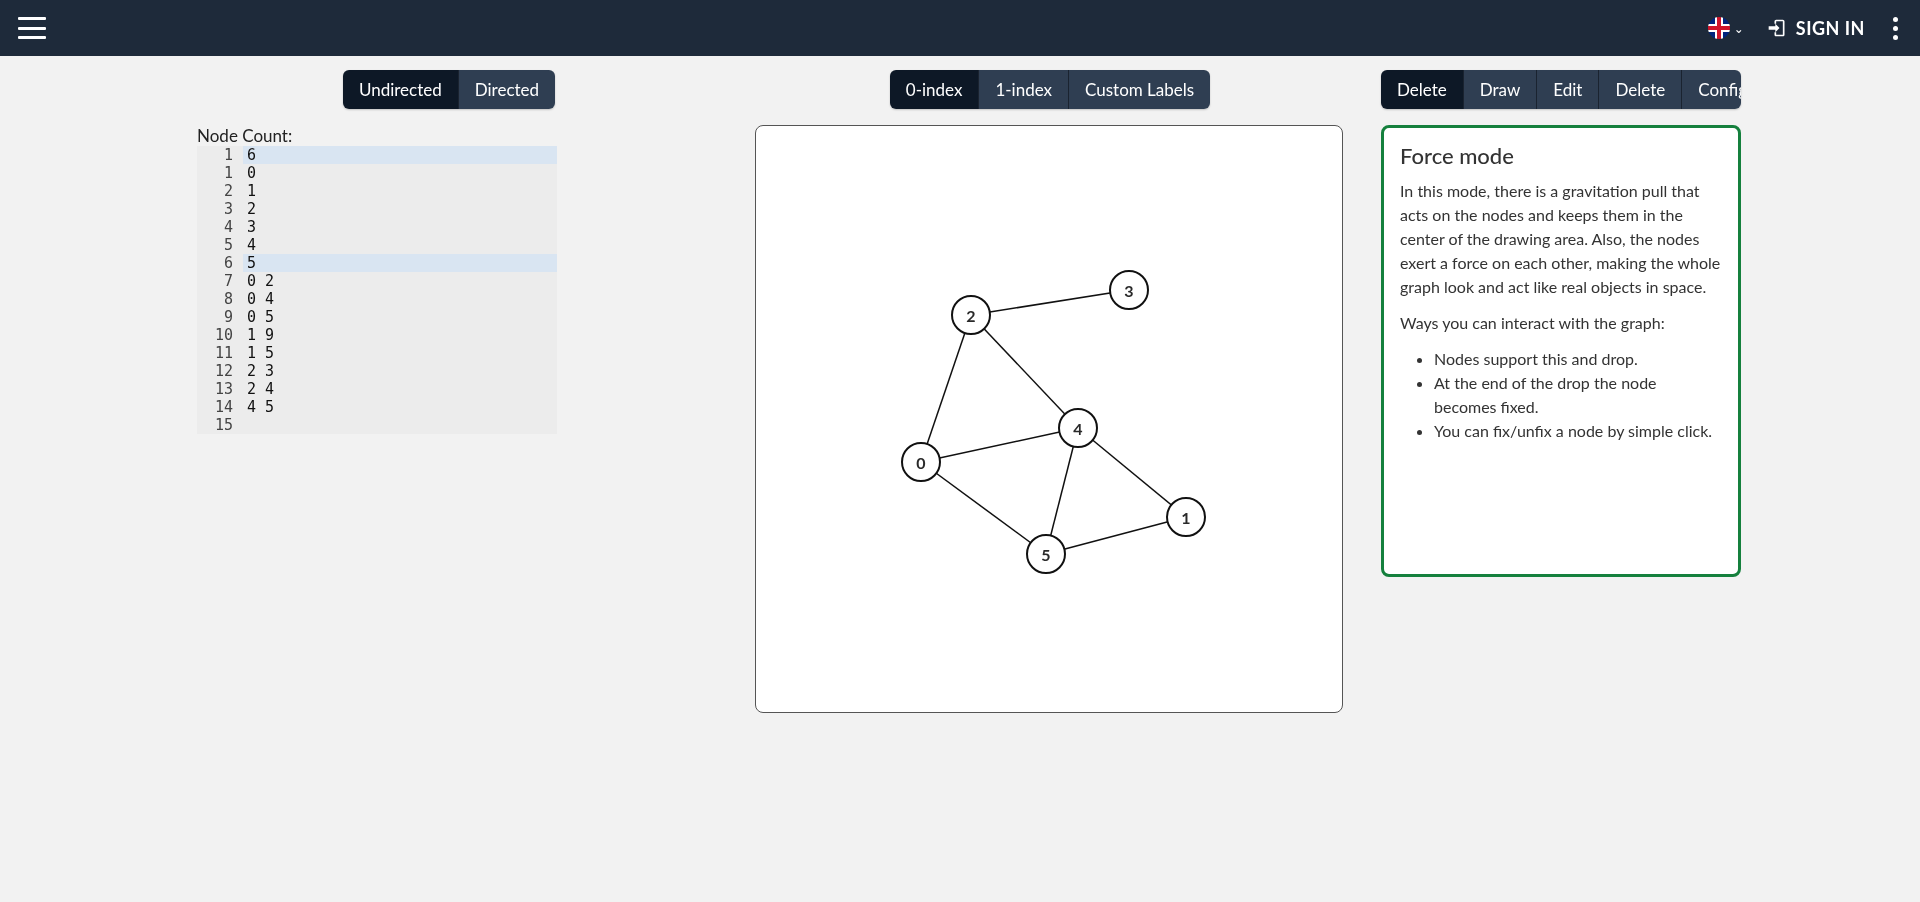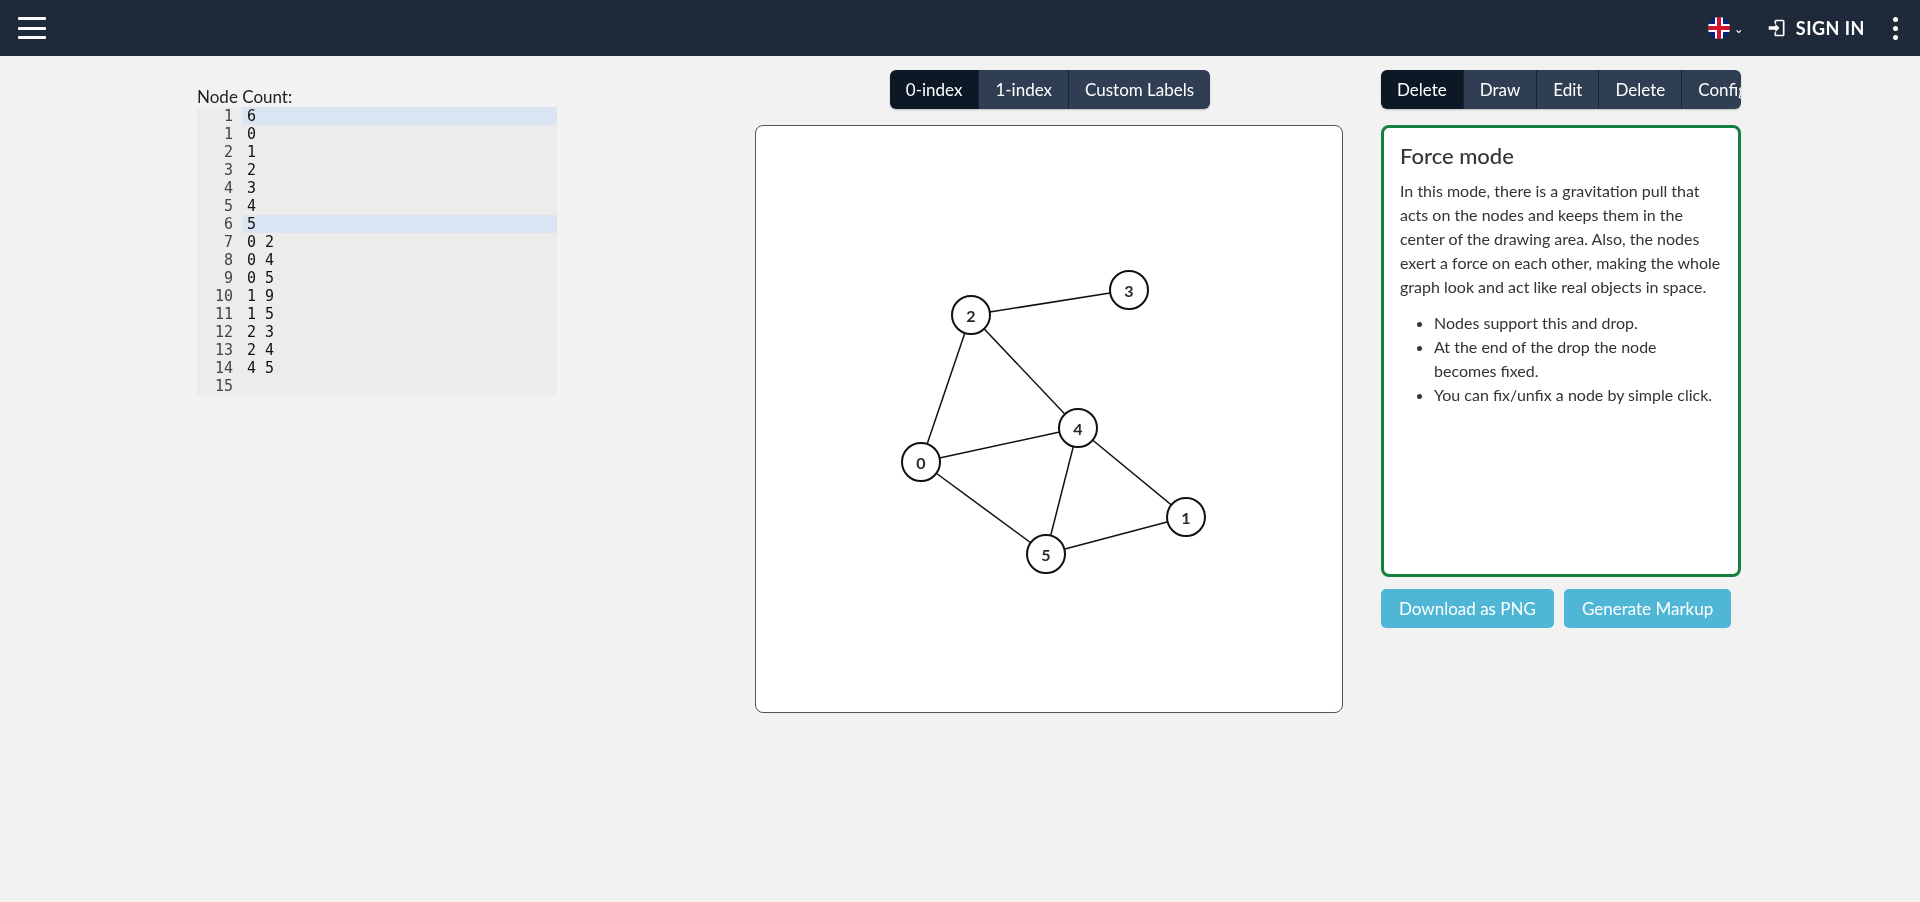--- a/index.html
+++ b/index.html
@@ -124,20 +124,26 @@
   <div class="kebab">
     <span></span>
       <span></span>
       <span></span>
   </div>
 </div>
 
 <div class="content">
 
   <div class="col">
+    <div class="btn-row">
+      <div class="seg">
+        <button class="active">Undirected</button>
+        <button>Directed</button>
+      </div>
+    </div>
     <div class="editor-block editor-labels">
       <div>Node Count:</div>
       <div class="editor node-count-editor" id="node-count-editor">
           <div class="editor-row active">
             <div class="gutter">1</div>
             <div class="linetxt">6</div>
           </div>
         </div>
       <div class="editor graph-data-editor" id="graph-data-editor">
           <div class="editor-row">
@@ -238,25 +244,22 @@
         <button class="active">Delete</button>
         <button>Draw</button>
         <button>Edit</button>
         <button>Delete</button>
         <button>Config</button>
       </div>
     </div>
     <div class="info-box">
       <h3>Force mode</h3>
       <p>In this mode, there is a gravitation pull that acts on the nodes and keeps them in the center of the drawing area. Also, the nodes exert a force on each other, making the whole graph look and act like real objects in space.</p>
+      <p>Ways you can interact with the graph:</p>
       <ul id="info-bullets">
           <li>Nodes support this and drop.</li>
           <li>At the end of the drop the node becomes fixed.</li>
           <li>You can fix/unfix a node by simple click.</li>
         </ul>
     </div>
-    <div class="action-row">
-      <button>Download as PNG</button>
-      <button>Generate Markup</button>
-    </div>
   </div>
 
 </div>
 
 </body></html>

